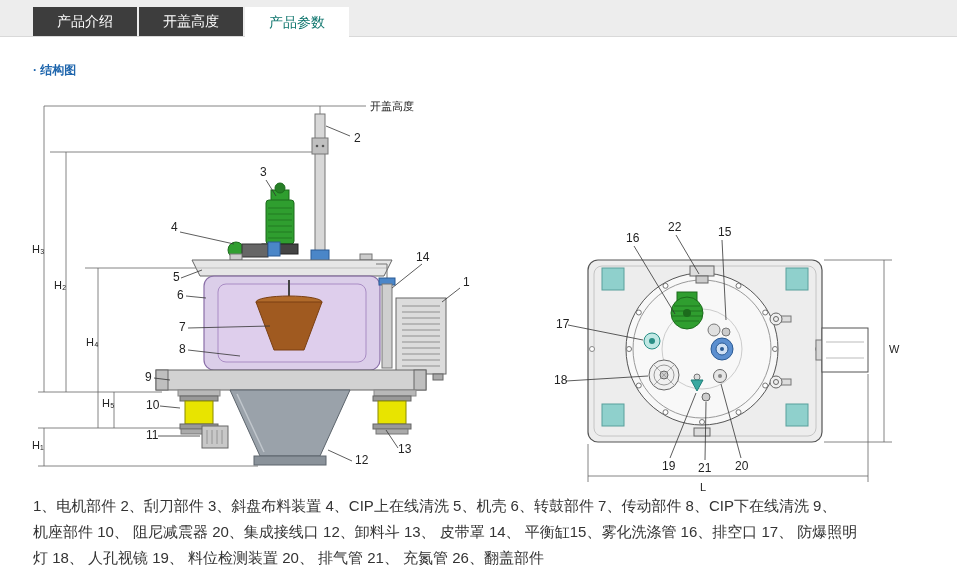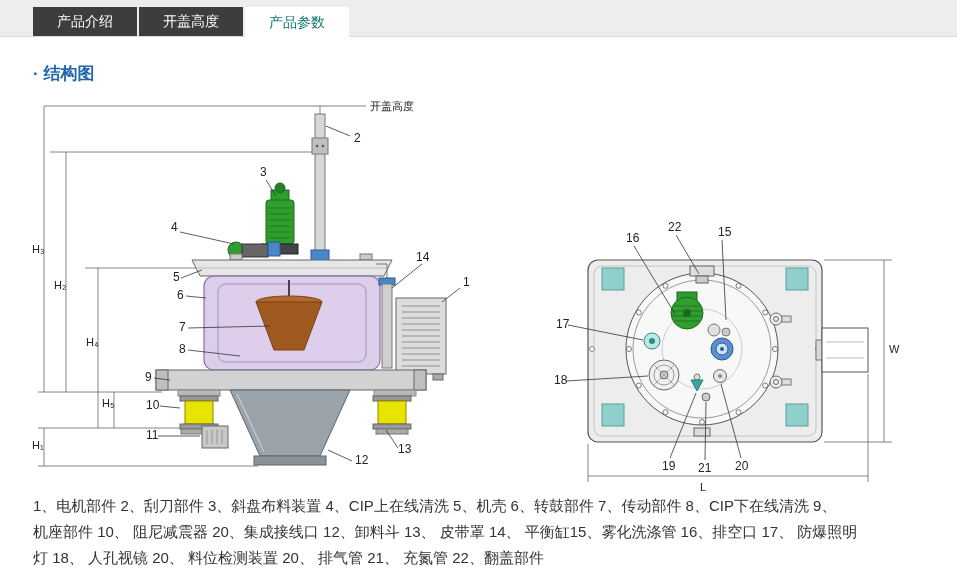--- a/index.html
+++ b/index.html
@@ -9,21 +9,21 @@
 
   
   .tabbar { position:absolute; top:0; left:0; width:957px; height:37px;
     background:#ededed; border-bottom:1px solid #d9d9d9;
     display:flex; align-items:flex-end; padding-left:33px; }
   .tab { height:29px; line-height:29px; padding:0 24px; margin-right:2px;
     background:#3d3d3d; color:#fff; font-size:14px; cursor:pointer; white-space:nowrap; }
   .tab.active { background:#fff; color:#0f766e; margin-bottom:-1px; height:30px; line-height:30px; }
 
   .section-title { position:absolute; top:62px; left:33px;
-    color:#1f66ad; font-size:17px; font-weight:bold; }
+    color:#1f66ad; font-size:12px; font-weight:bold; }
 
   .diagram { position:absolute; top:92px; left:30px; }
   .diagram text { fill:#222; }
   .diagram .dim { font-size:11px; }
   .diagram .lbl { font-size:11px; }
   .diagram .co  { font-size:12px; }
 
   .caption { position:absolute; top:493px; left:33px; right:15px;
     font-size:15px; color:#333; line-height:26px; }
 </style>
@@ -309,16 +309,16 @@
       <text class="co" x="632" y="378">19</text>
       <text class="co" x="705" y="378">20</text>
       <text class="co" x="668" y="380">21</text>
       <text class="co" x="638" y="139">22</text>
     </g>
   </svg>
 
   <div class="caption">
     <div>1、电机部件 2、刮刀部件 3、斜盘布料装置 4、CIP上在线清洗 5、机壳 6、转鼓部件 7、传动部件 8、CIP下在线清洗 9、</div>
     <div>机座部件 10、 阻尼减震器 20、集成接线口 12、卸料斗 13、 皮带罩 14、 平衡缸15、雾化洗涤管 16、排空口 17、 防爆照明</div>
-    <div>灯 18、 人孔视镜 20、 料位检测装置 20、 排气管 21、 充氮管 22、翻盖部件</div>
+    <div>灯 18、 人孔视镜 19、 料位检测装置 20、 排气管 21、 充氮管 26、翻盖部件</div>
   </div>
 
 </div>
 
 </body></html>

